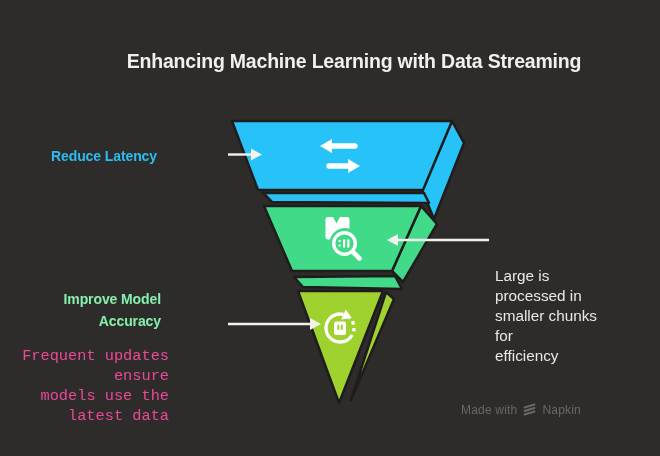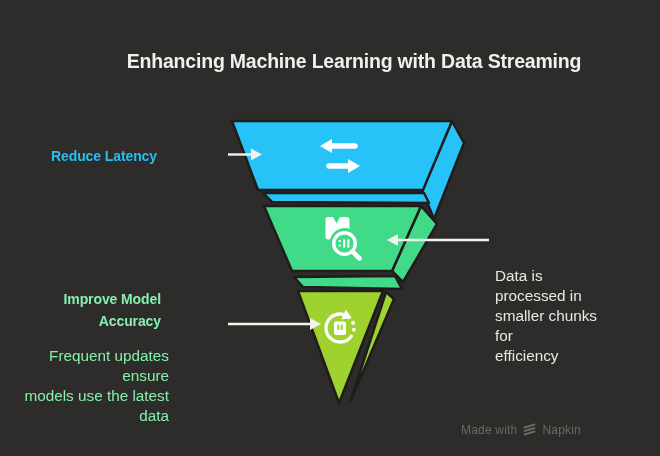--- a/index.html
+++ b/index.html
@@ -10,21 +10,21 @@
   .title{top:50px;left:354px;transform:translateX(-50%);font-size:19.5px;font-weight:700;
          white-space:nowrap;letter-spacing:-0.2px;}
   .heading{font-size:14px;font-weight:700;line-height:22px;letter-spacing:-0.1px;}
   .desc{font-size:15.3px;line-height:20px;}
   #h-reduce{top:145px;right:447px;white-space:nowrap;text-align:right;}
   #d-reduce{top:181px;right:435px;text-align:right;}
   #h-manage{top:205px;left:495px;width:140px;text-align:left;}
   #d-manage{top:266px;left:495px;text-align:left;}
   #h-improve{top:288px;right:443px;width:158px;text-align:right;}
   #d-improve{top:346px;right:435px;text-align:right;}
-  .watermark{top:423px;right:23px;display:flex;align-items:center;gap:5px;
+  .watermark{top:403px;right:23px;display:flex;align-items:center;gap:5px;
              font-size:12px;letter-spacing:0.2px;}
 </style>
 </head>
 <body>
 
 <div class="stage">
 
   <svg class="diagram" width="660" height="456" viewBox="0 0 660 456">
 
     <rect x="0" y="0" width="660" height="456" fill="#2d2c2a"></rect>
@@ -87,27 +87,27 @@
       <line x1="228" y1="324" x2="312" y2="324"></line>
       <polygon stroke="none" points="321,324 310,318 310,330" fill="#f3f2ef"></polygon>
     </g>
   </svg>
 
   <div class="txt title" style="color: rgb(242, 240, 237);">Enhancing Machine Learning with Data Streaming</div>
 
   <div class="txt heading" id="h-reduce" style="color: rgb(42, 190, 240);">Reduce Latency</div>
 
   <div class="txt desc" id="d-manage" style="color: rgb(234, 232, 228);">
-    <div>Data is processed in</div>
+    <div>Large is processed in</div>
     <div>smaller chunks for</div>
     <div>efficiency</div>
   </div>
 
   <div class="txt heading" id="h-improve" style="color: #86efac;">Improve Model Accuracy</div>
-  <div class="txt desc" id="d-improve" style="color: #86efac;">
+  <div class="txt desc" id="d-improve" style="color: #ec4899; font-family: Liberation Mono, monospace;">
     <div>Frequent updates ensure</div>
     <div>models use the latest data</div>
   </div>
 
   <div class="txt watermark" style="color: rgb(106, 104, 97);">
     <span>Made with</span>
     <svg width="15" height="14" viewBox="0 0 15 14">
       <g stroke-width="1.9" stroke-linecap="round" fill="none" stroke="#6a6861">
         <line x1="2.5" y1="4.5" x2="12.5" y2="1.5"></line>
         <line x1="2.5" y1="8" x2="12.5" y2="5"></line>

